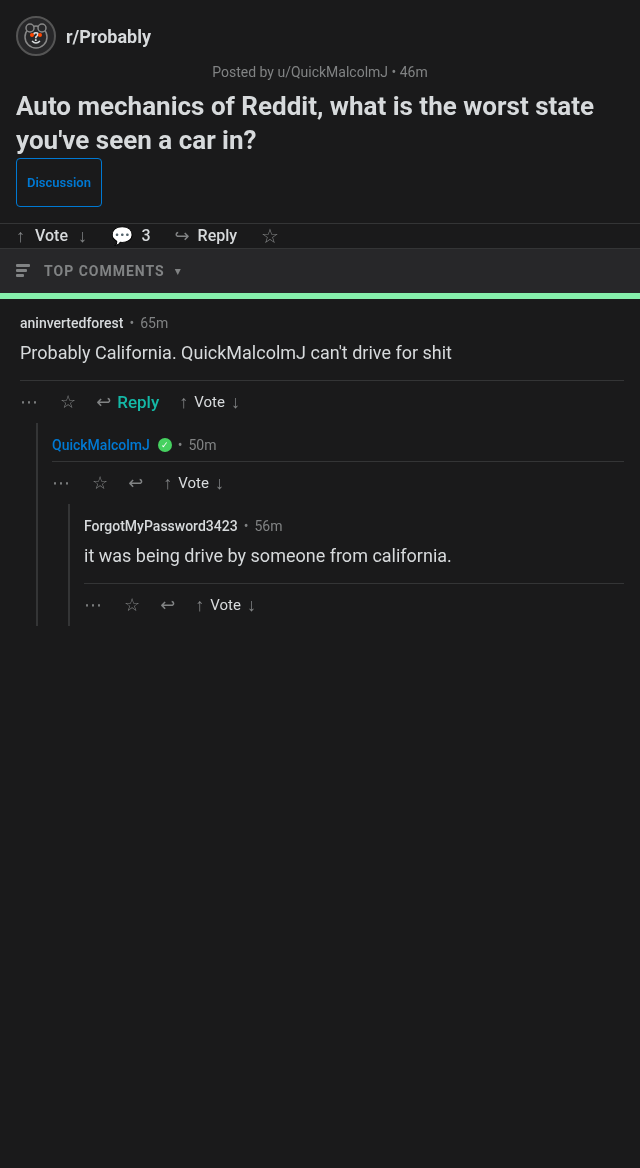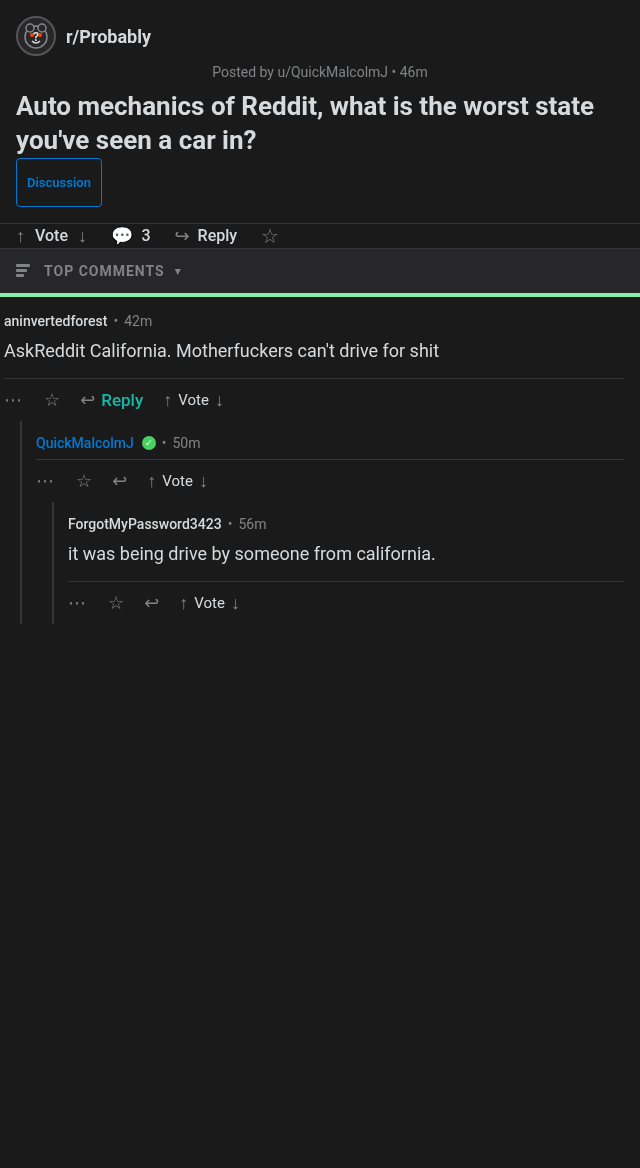--- a/index.html
+++ b/index.html
@@ -95,21 +95,21 @@
       gap: 10px;
     }
 
     
     .top-comments-bar {
       background: #272729;
       display: flex;
       align-items: center;
       gap: 10px;
       padding: 14px 16px;
-      border-bottom: 4px solid #86efac;
+      border-bottom: 6px solid #86efac;
     }
 
     .top-comments-label {
       font-size: 14px;
       font-weight: 700;
       color: #818384;
       letter-spacing: 1px;
       text-transform: uppercase;
     }
 
@@ -118,21 +118,21 @@
       font-size: 12px;
     }
 
     
     .comments-section {
       background: #1a1a1b;
     }
 
     
     .comment {
-      padding: 16px 16px 0 4px;
+      padding: 16px 16px 0 20px;
     }
 
     .comment-meta {
       font-size: 14px;
       color: #818384;
       margin-bottom: 8px;
       display: flex;
       align-items: center;
       gap: 6px;
     }
@@ -298,23 +298,23 @@
   <span class="top-comments-label">TOP COMMENTS</span>
   <span class="chevron-down">▾</span>
 </div>
 
 <div class="comments-section">
 
   <div class="comment">
     <div class="comment-meta">
       <span class="comment-author">aninvertedforest</span>
       <span style="color:#818384;">•</span>
-      <span>42m</span>
+      <span>65m</span>
     </div>
-    <div class="comment-body">AskReddit California. Motherfuckers can't drive for shit</div>
+    <div class="comment-body">Probably California. QuickMalcolmJ can't drive for shit</div>
     <div class="comment-actions">
       <span class="dots-icon comment-action">⋯</span>
       <span class="star-icon comment-action">☆</span>
       <div class="comment-action">
         <span style="font-size:18px; color:#818384;">↩</span>
         <span class="reply-text">Reply</span>
       </div>
       <div class="comment-action vote-section">
         <span style="font-size:18px; color:#818384;">↑</span>
         <span class="vote-label">Vote</span>

